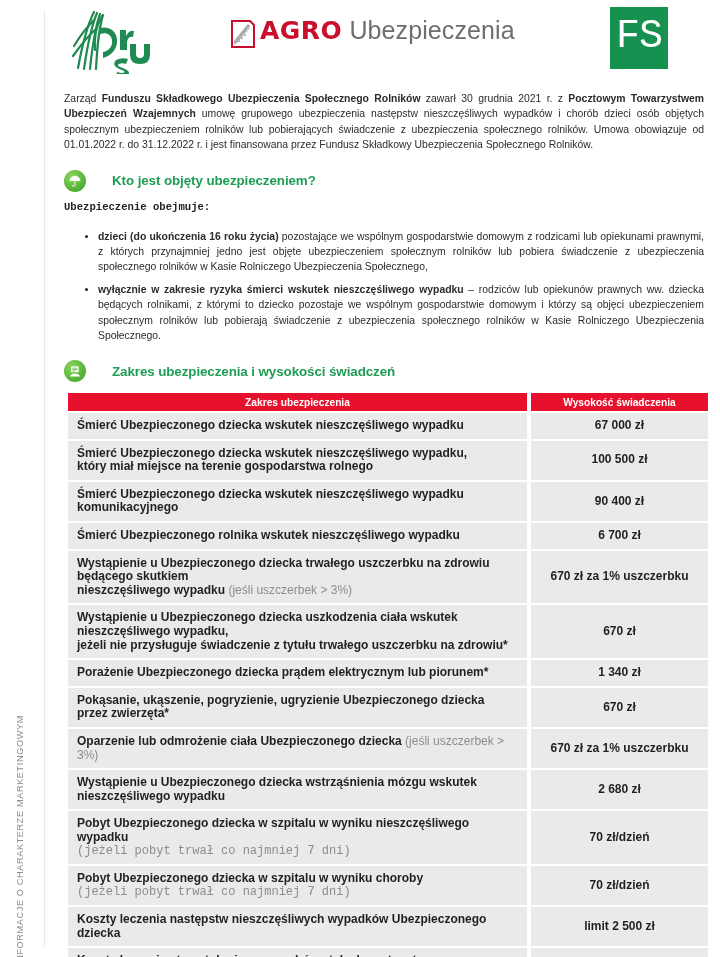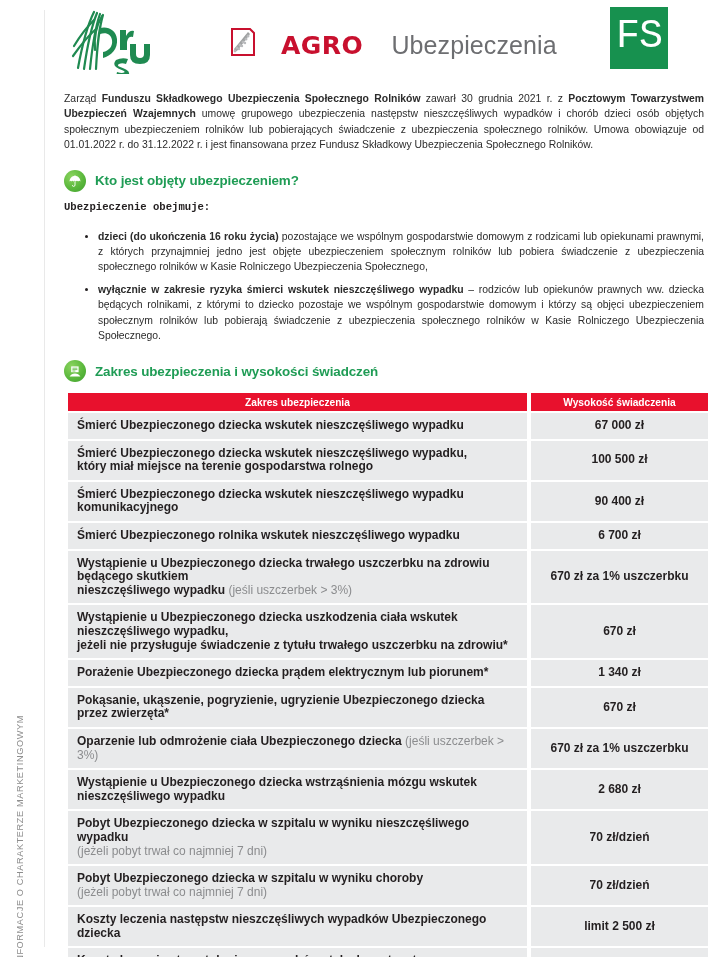--- a/index.html
+++ b/index.html
@@ -67,22 +67,22 @@
     top: 6px;
     width: 86px;
     height: 68px;
   }
   .logo-agro {
     position: absolute;
     left: 180px;
     top: 18px;
     height: 40px;
     display: flex;
-    align-items: flex-end;
-    gap: 23px;
+    align-items: flex-start;
+    gap: 2px;
   }
   .logo-agro .mark { width: 30px; height: 32px; display:block; }
   .logo-agro .agro-word {
     font-family: "DejaVu Sans", sans-serif;
     font-weight: bold;
     font-size: 25px;
     color: #c8102e;
     letter-spacing: 0.5px;
     line-height: 1;
   }
@@ -128,21 +128,21 @@
     line-height: 15.4px;
     text-align: justify;
     color: #2b2b2b;
   }
   .intro b { font-weight: bold; }
 
   
   .section-head {
     display: flex;
     align-items: center;
-    gap: 9px;
+    gap: 26px;
     margin: 17px 16px 0 16px;
   }
   .section-head .badge {
     width: 22px; height: 22px; flex: 0 0 22px;
     border-radius: 50%;
     background: radial-gradient(circle at 35% 30%, #8bd45f 0%, #5bb83c 55%, #3f9f2e 100%);
     display: flex; align-items: center; justify-content: center;
   }
   .section-head .badge svg { display:block; }
   .section-head .label {
@@ -221,20 +221,21 @@
     text-align: left;
   }
   table.benefits tbody td.scope .note {
     font-weight: normal;
     color: #8b8c8e;
   }
   table.benefits tbody td.scope .sub {
     display: block;
     font-weight: normal;
     color: #8b8c8e;
+    font-family: Liberation Mono, monospace;
   }
   table.benefits tbody td.amount {
     font-weight: bold;
     color: #231f20;
     text-align: center;
   }
 </style>
 </head>
 <body>
 

